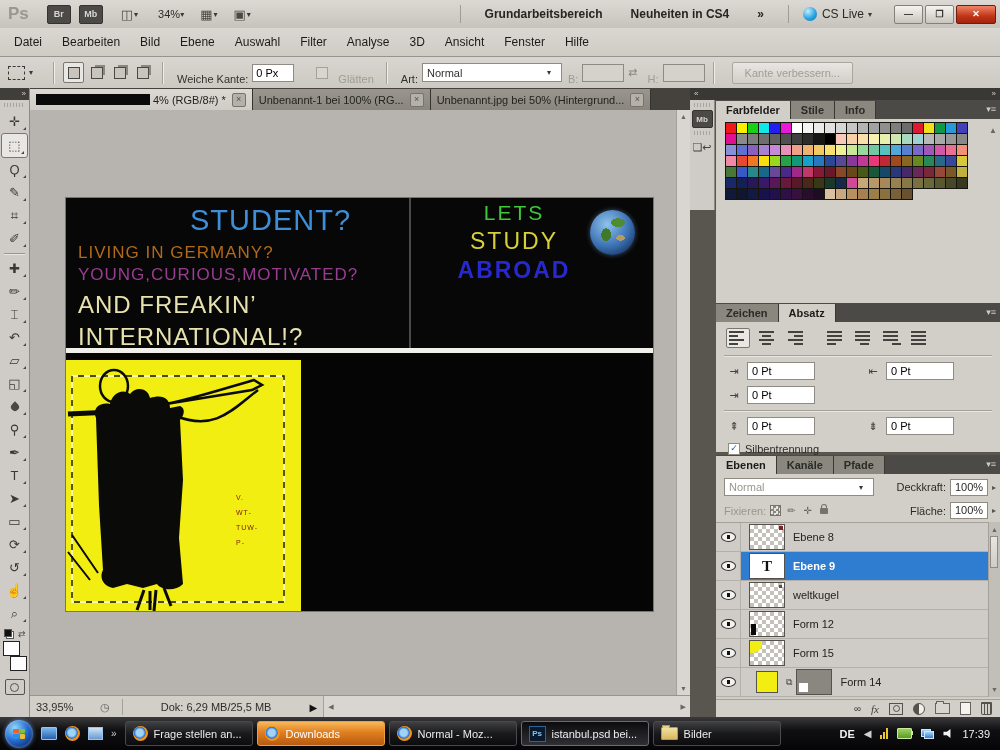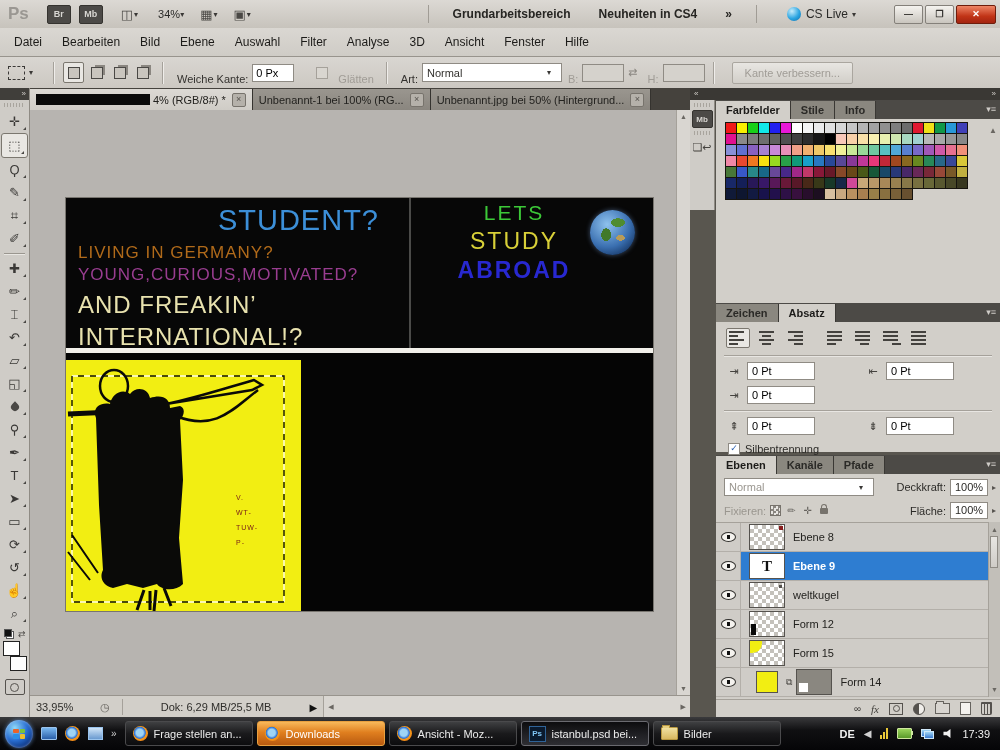--- a/index.html
+++ b/index.html
@@ -11,21 +11,21 @@
     background:linear-gradient(#dcd9d4,#c7c3bc);border-bottom:1px solid #8f8b84;
     display:flex;align-items:center;}
   #ps-logo{font-size:17px;font-weight:bold;color:#9a9792;letter-spacing:0;margin:0 18px 0 8px;}
   .tb-btn{height:17px;min-width:18px;padding:0 2px;background:#4c4a47;color:#d8d6d2;border:1px solid #35332f;
     border-radius:2px;font-size:9px;font-weight:bold;display:flex;align-items:center;justify-content:center;margin-right:8px;}
   .tb-ico{color:#4a4845;font-size:13px;margin:0 1px 0 10px;}
   .tb-drop{color:#3a3836;font-size:8px;margin-right:6px;}
   #tb-zoom{color:#2a2a28;font-size:11px;margin-left:14px;}
   .tb-sep{width:1px;height:18px;background:#a09c95;margin:0 10px;}
   .ws-btn{font-weight:bold;color:#262522;font-size:12px;margin:0 14px;}
-  #cslive{display:flex;align-items:center;margin:0 20px;}
+  #cslive{display:flex;align-items:center;margin:0 4px;}
   #cslive-ball{width:14px;height:14px;border-radius:50%;
     background:radial-gradient(circle at 35% 30%,#c6ecfb,#2aa5e2 55%,#0e6da9);margin-right:5px;}
   #cslive-label{color:#2a2a28;font-size:12px;}
   #win-controls{display:flex;margin-left:10px;margin-right:4px;}
   .wbtn{width:27px;height:17px;border:1px solid #84807a;border-radius:2px;margin-left:2px;
     background:linear-gradient(#f5f3ef,#c9c5be);display:flex;align-items:center;justify-content:center;
     font-size:9px;color:#33312e;font-weight:bold;}
   .wbtn.close{width:38px;background:linear-gradient(#ef8667,#c13417 60%,#a32410);border-color:#6e1d0c;color:#fff;}
 
   
@@ -100,21 +100,21 @@
   .st-sep{width:1px;height:16px;background:#a5a19a;margin:0 6px;}
   #status-doc{width:175px;text-align:center;}
   #status-play{color:#111;font-size:10px;margin:0 6px;}
   #hscroll{flex:1;height:100%;background:#d9d6d1;border-left:1px solid #a5a19a;display:flex;align-items:center;
     justify-content:space-between;padding:0 4px;}
 
   
   #psimage{position:absolute;left:35px;top:87px;width:587px;height:413px;border:1px solid #78756f;box-sizing:content-box;background:#050505;}
   #img-top{position:absolute;left:0;top:0;width:587px;height:150px;background:#070707;}
   #img-divider{position:absolute;left:343px;top:0;width:2px;height:150px;background:#4a4a48;}
-  #txt-student{position:absolute;left:0;top:6px;width:313px;text-align:right;font-size:29px;letter-spacing:1px;}
+  #txt-student{position:absolute;left:0;top:6px;width:313px;text-align:center;font-size:29px;letter-spacing:1px;padding-left:48px;}
   #txt-living{position:absolute;left:12px;top:45px;font-size:17px;letter-spacing:1px;}
   #txt-young{position:absolute;left:12px;top:67px;font-size:17px;letter-spacing:1px;}
   #txt-freakin{position:absolute;left:12px;top:93px;font-size:24px;letter-spacing:1px;}
   #txt-intl{position:absolute;left:12px;top:125px;font-size:24px;letter-spacing:1px;}
   #txt-lets{position:absolute;left:343px;top:3px;width:210px;text-align:center;font-size:21px;letter-spacing:2px;}
   #txt-study{position:absolute;left:343px;top:30px;width:210px;text-align:center;font-size:23px;letter-spacing:2px;}
   #txt-abroad{position:absolute;left:343px;top:59px;width:210px;text-align:center;font-size:23px;font-weight:bold;letter-spacing:2px;}
   #globe{position:absolute;right:18px;top:12px;width:45px;height:45px;border-radius:50%;
     background:
       radial-gradient(ellipse 10px 6px at 62% 28%, #4f8c30 0 70%, transparent 71%),
@@ -833,21 +833,21 @@
     <div class="taskbtn">
       <span class="ff"></span>
       <span>Frage stellen an...</span>
     </div>
     <div class="taskbtn hot">
       <span class="ff"></span>
       <span>Downloads</span>
     </div>
     <div class="taskbtn">
       <span class="ff"></span>
-      <span>Ansicht - Moz...</span>
+      <span>Normal - Moz...</span>
     </div>
     <div class="taskbtn pressed">
       <span class="psico">Ps</span>
       <span>istanbul.psd bei...</span>
     </div>
     <div class="taskbtn">
       <span class="folderico"></span>
       <span>Bilder</span>
     </div>
     <div id="tray">

